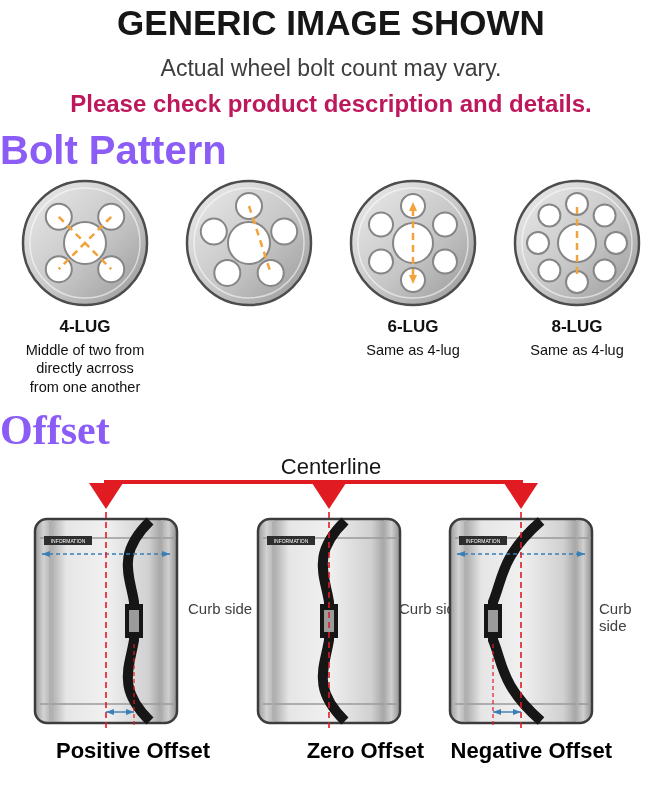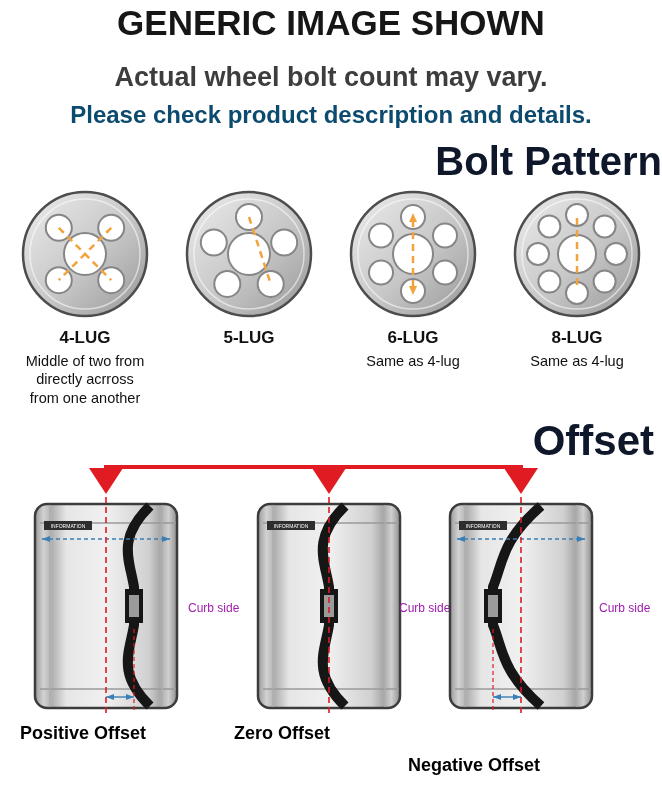--- a/index.html
+++ b/index.html
@@ -9,55 +9,55 @@
     font-family:"Liberation Sans", sans-serif; color:#111;
     overflow:hidden;
   }
   .page { position:relative; width:662px; height:800px; }
 
   .main-title {
     margin:4px 0 0; text-align:center; font-size:35px; line-height:1.1;
     font-weight:800; color:#161616; letter-spacing:0;
   }
   .subtitle {
-    text-align:center; font-size:27px; color:#3d3d3d; margin-top:19px; font-weight:700;
+    text-align:center; font-size:23px; color:#3d3d3d; margin-top:12px; font-weight:400;
   }
   .note {
-    text-align:center; font-size:24px; font-weight:700; color:#0c4a6e; margin-top:8px;
+    text-align:center; font-size:24px; font-weight:700; color:#be185d; margin-top:8px;
   }
   .section-title {
-    margin:10px 0 4px; text-align:right; font-size:40px; font-weight:800; color:#0f172a;
-  }
-  .offset-title { margin:10px 8px 0; font-size:42px; }
+    margin:10px 0 4px; text-align:left; font-size:40px; font-weight:800; color:#8b5cf6;
+  }
+  .offset-title { margin:10px 0 0; font-size:42px;font-family:Liberation Serif, serif; }
 
   .lug-row { display:flex; justify-content:center; gap:6px; padding:0 6px; }
   .lug-col { width:158px; text-align:center; }
   .lug-label { font-size:17px; font-weight:700; margin-top:4px; }
   .lug-desc { font-size:14.5px; line-height:1.28; margin:4px auto 0; width:122px; }
 
   .centerline-label { text-align:center; font-size:22px; font-weight:500; color:#161616; }
 
   .red-line-wrap { position:relative; height:32px; }
   .red-line { position:absolute; left:104px; top:0; width:419px; height:4px; background:#e11b22; }
   .tri {
     position:absolute; top:3px; width:0; height:0;
     border-left:17px solid transparent; border-right:17px solid transparent;
     border-top:26px solid #e11b22;
   }
   .tri-1 { left:89px; } .tri-2 { left:312px; } .tri-3 { left:504px; }
 
   .wheel-row { position:relative; height:222px; }
   svg.wheel { position:absolute; top:0; }
   .wheel-1 { left:30px; } .wheel-2 { left:253px; } .wheel-3 { left:445px; }
-  .curb { position:absolute; top:104px; font-size:12px; color:#a21caf; }
+  .curb { position:absolute; top:88px; font-size:15px; color:#404040; }
   .curb-1 { left:188px; } .curb-2 { left:399px; } .curb-3 { left:599px; }
 
   .offset-labels { position:relative; height:24px; margin-top:4px; }
-  .offset-label { position:absolute; width:190px; text-align:left; font-size:18px; font-weight:700; color:#000; }
-  .ol-1 { left:20px; } .ol-2 { left:234px; } .ol-3 { left:408px;margin-top:32px; }
+  .offset-label { position:absolute; width:190px; text-align:right; font-size:22px; font-weight:700; color:#000; }
+  .ol-1 { left:20px; } .ol-2 { left:234px; } .ol-3 { left:422px; }
 </style>
 </head>
 <body>
 
 <div class="page">
 
   <svg width="0" height="0" style="position:absolute" aria-hidden="true">
     <defs>
       <linearGradient id="lugGrad" x1="0" y1="0" x2="1" y2="1">
         <stop offset="0" stop-color="#ededed"></stop>
@@ -107,21 +107,20 @@
         <circle cx="66" cy="66" r="62" fill="url(#lugGrad)" stroke="#4d4d4d" stroke-width="2.5"></circle>
         <circle cx="66" cy="66" r="55" fill="none" stroke="rgba(255,255,255,0.55)" stroke-width="1.5"></circle>
         <circle cx="66" cy="66" r="21" fill="#fff" stroke="#868686" stroke-width="2"></circle>
         <circle cx="66" cy="29" r="13" fill="#fff" stroke="#868686" stroke-width="2"></circle>
         <circle cx="30.8" cy="54.6" r="13" fill="#fff" stroke="#868686" stroke-width="2"></circle>
         <circle cx="44.3" cy="95.9" r="13" fill="#fff" stroke="#868686" stroke-width="2"></circle>
         <circle cx="87.7" cy="95.9" r="13" fill="#fff" stroke="#868686" stroke-width="2"></circle>
         <circle cx="101.2" cy="54.6" r="13" fill="#fff" stroke="#868686" stroke-width="2"></circle>
         <line x1="66" y1="29" x2="87.7" y2="95.9" stroke="#f2a33c" stroke-width="2.5" stroke-dasharray="7 5"></line>
       </svg>
-      <div class="lug-label">5-LUG</div>
     </div>
 
     <div class="lug-col">
       <svg width="132" height="132" viewBox="0 0 132 132">
         <circle cx="66" cy="66" r="62" fill="url(#lugGrad)" stroke="#4d4d4d" stroke-width="2.5"></circle>
         <circle cx="66" cy="66" r="55" fill="none" stroke="rgba(255,255,255,0.55)" stroke-width="1.5"></circle>
         <circle cx="66" cy="66" r="20" fill="#fff" stroke="#868686" stroke-width="2"></circle>
         <circle cx="66" cy="29" r="12" fill="#fff" stroke="#868686" stroke-width="2"></circle>
         <circle cx="34" cy="47.5" r="12" fill="#fff" stroke="#868686" stroke-width="2"></circle>
         <circle cx="34" cy="84.5" r="12" fill="#fff" stroke="#868686" stroke-width="2"></circle>
@@ -151,20 +150,21 @@
         <circle cx="93.6" cy="38.4" r="11" fill="#fff" stroke="#868686" stroke-width="2"></circle>
         <line x1="66" y1="30" x2="66" y2="102" stroke="#f2a33c" stroke-width="2.5" stroke-dasharray="7 5"></line>
       </svg>
       <div class="lug-label">8-LUG</div>
       <div class="lug-desc">Same as 4-lug</div>
     </div>
 
   </div>
 
   <h2 class="section-title offset-title">Offset</h2>
+  <div class="centerline-label">Centerline</div>
 
   <div class="red-line-wrap">
     <div class="red-line"></div>
     <div class="tri tri-1"></div>
     <div class="tri tri-2"></div>
     <div class="tri tri-3"></div>
   </div>
 
   <div class="wheel-row">
 

